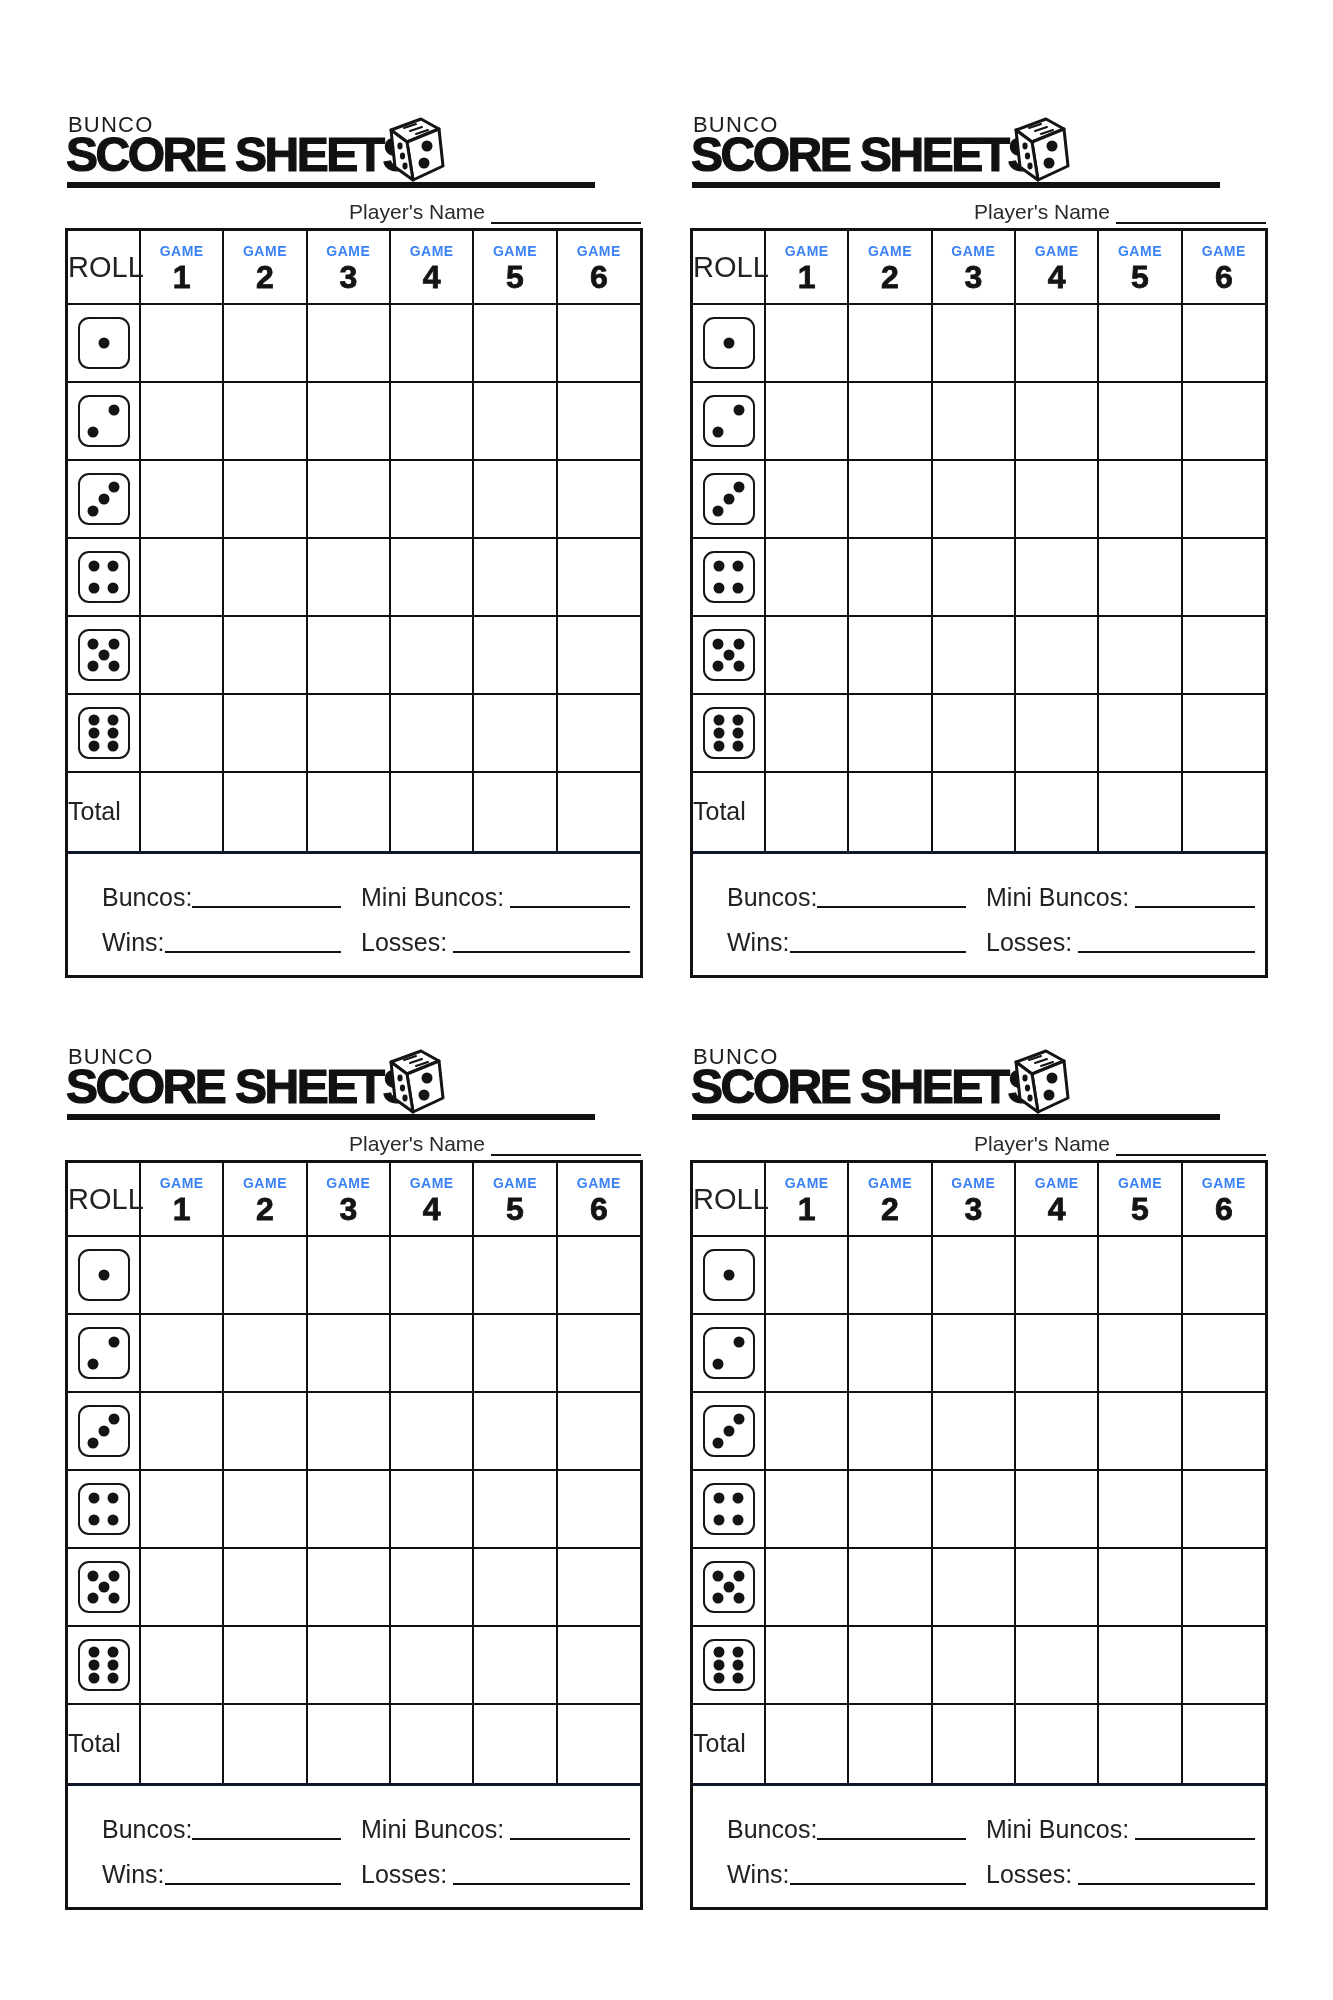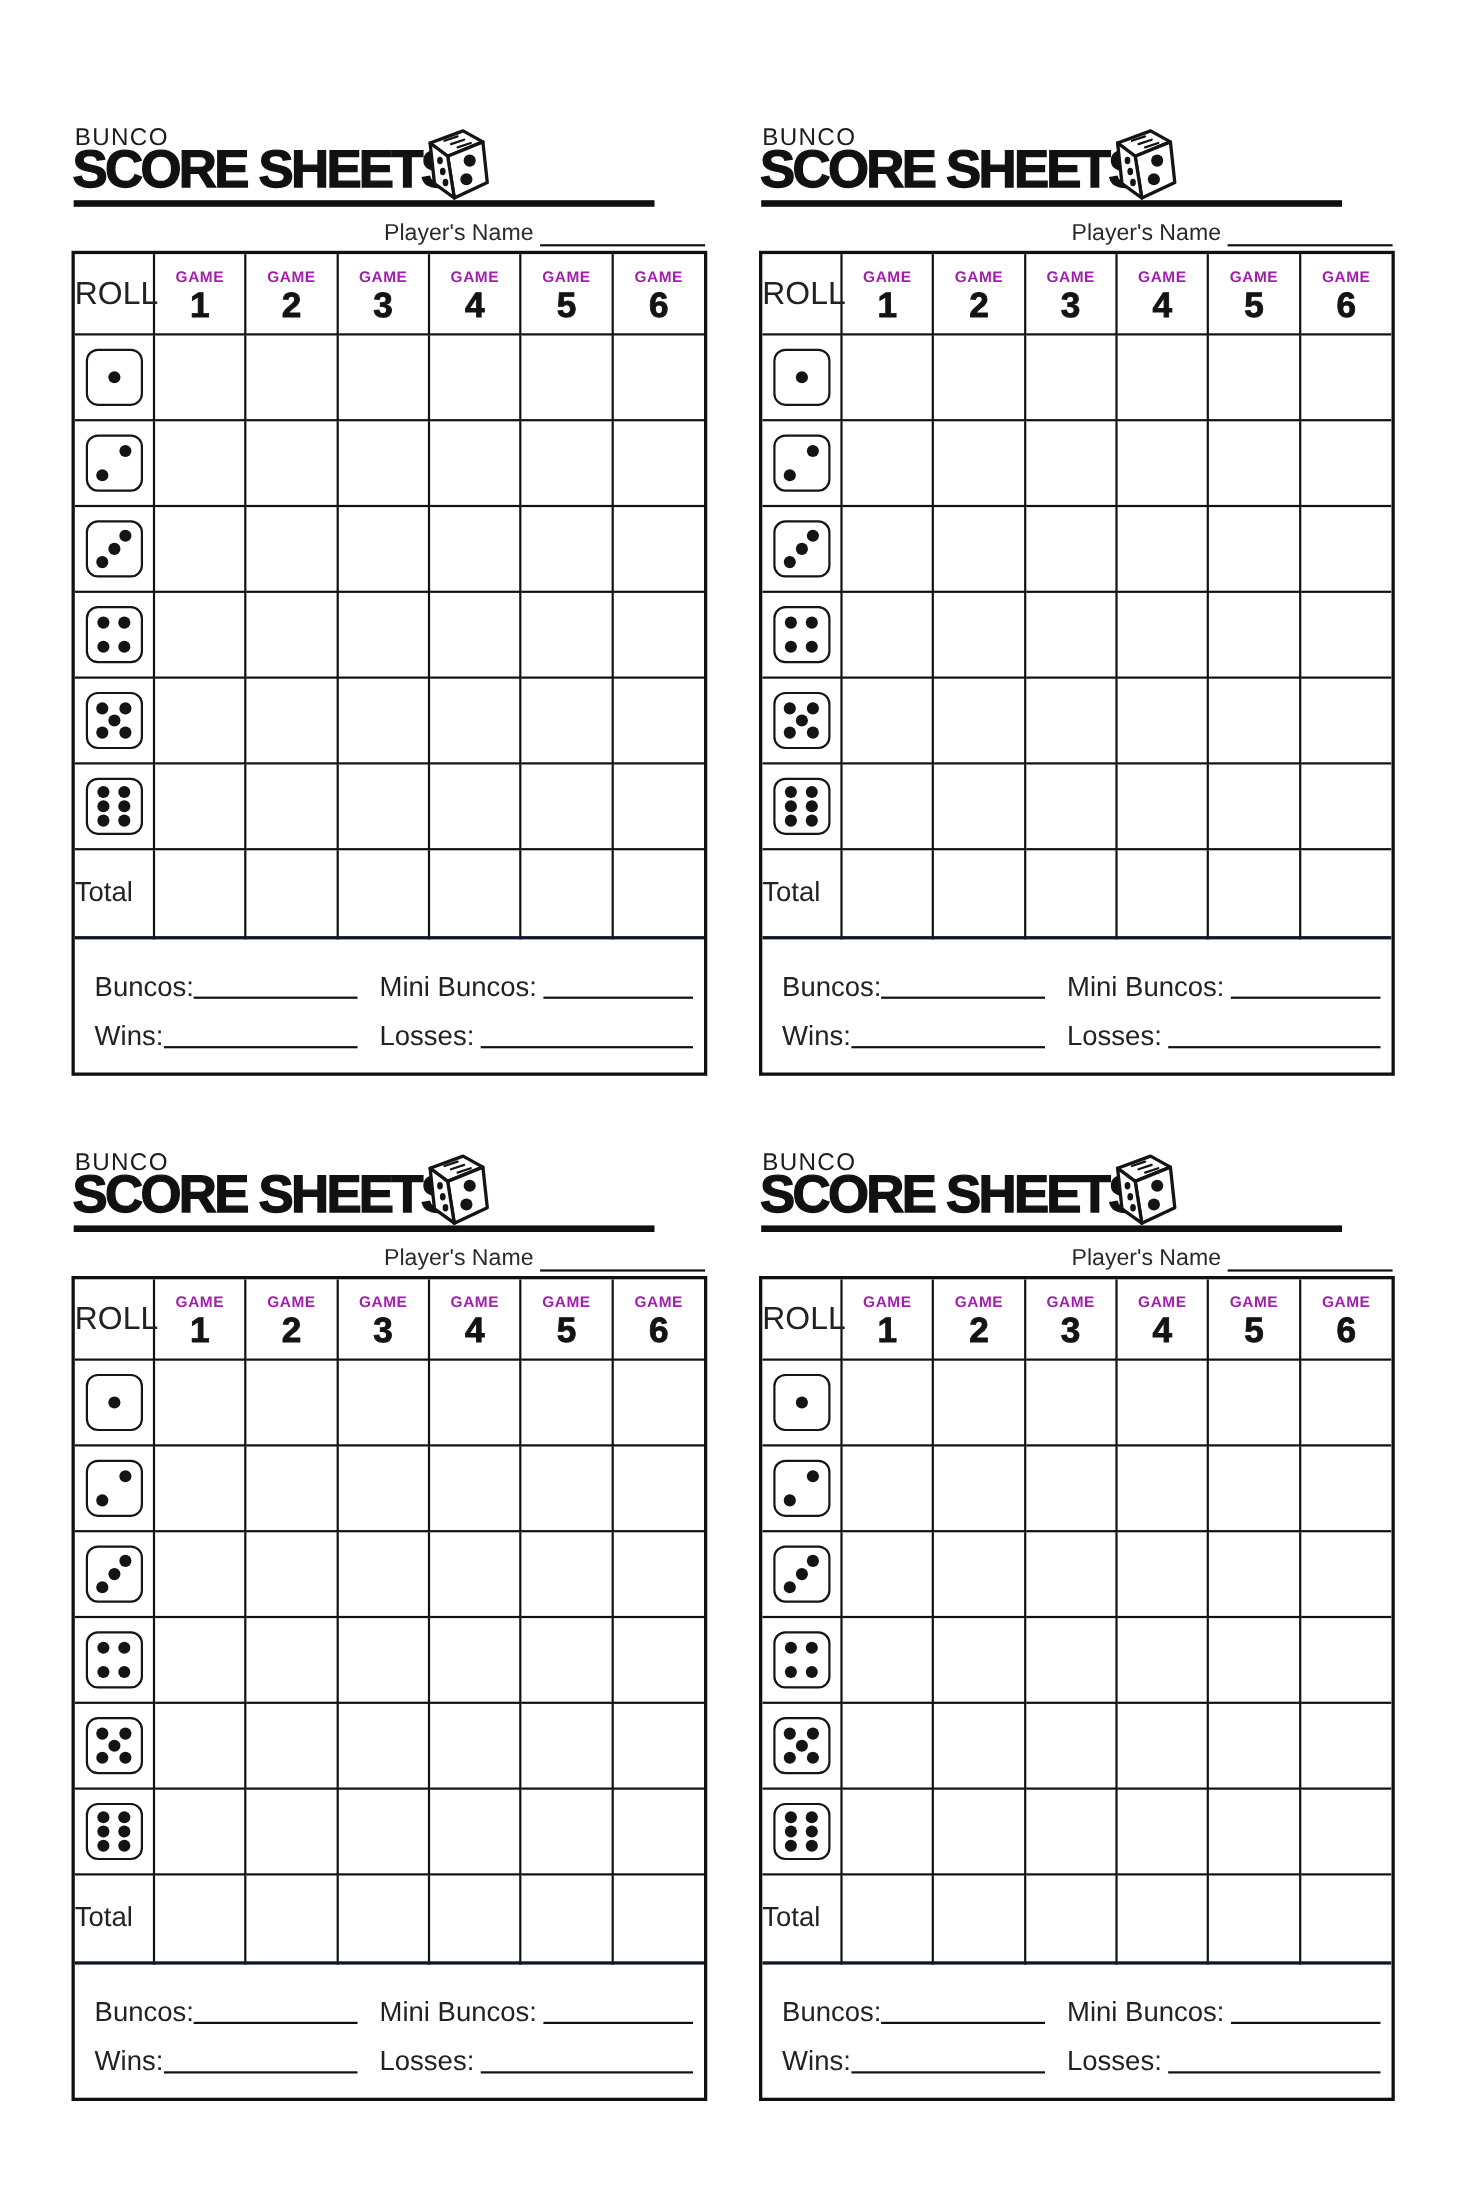--- a/index.html
+++ b/index.html
@@ -28,36 +28,36 @@
   .score th, .score td { border:2px solid #111; padding:0; }
   .score tr > *:first-child { border-left:none; }
   .score tr > *:last-child { border-right:none; }
   .score thead th { border-top:none; }
   .score tr.total-row > * { border-bottom:none; }
   col.roll-col { width:72px; }
 
   .score thead tr { height:73px; }
   .roll-h { font-size:29px; font-weight:normal; color:#222; text-align:center; }
   .game-h { text-align:center; vertical-align:middle; }
-  .game-word { font-size:14px; color:#a21caf; letter-spacing:0.5px; line-height:17px; margin-top:4px; }
+  .game-word { font-size:14px; color:#3b82f6; letter-spacing:0.5px; line-height:17px; margin-top:4px; }
   .game-num { font-size:32px; font-weight:bold; line-height:35px; -webkit-text-stroke:0.8px #111; }
 
   tr.dice-row { height:78px; }
   .die-cell { text-align:center; vertical-align:middle; }
   .die { position:relative; width:52px; height:52px; border:2.5px solid #151515; border-radius:11px; margin:0 auto; background:#fff; box-sizing:border-box; }
   .pip { position:absolute; width:11px; height:11px; border-radius:50%; background:#141414; transform:translate(-50%,-50%); }
 
   tr.total-row { height:80px; }
   .total-cell { font-size:25px; color:#222; text-align:left; padding-left:9px; vertical-align:middle; }
 
   .footer-box { height:117px; padding:13px 0 0 18px; box-sizing:border-box; }
   .f-row { display:flex; align-items:flex-end; height:45px; }
   .f-label { font-size:25px; color:#222; line-height:30px; white-space:nowrap; }
   .f-line { border-bottom:2.5px solid #111; margin-bottom:4px; flex:1; }
-  .f-c1 { display:flex; width:239px; }
+  .f-c1 { display:flex; width:239px;margin-left:16px; }
   .f-c2 { display:flex; flex:1; margin-left:20px; margin-right:10px; }
   .f-c2 .f-line { margin-left:6px; }
 </style>
 </head>
 <body>
 
 <div id="page">
   <div class="sheet" style="left: 65px; top: 117px;">
     <div class="brand">BUNCO</div>
     <h1 class="title">SCORE SHEETS</h1>

